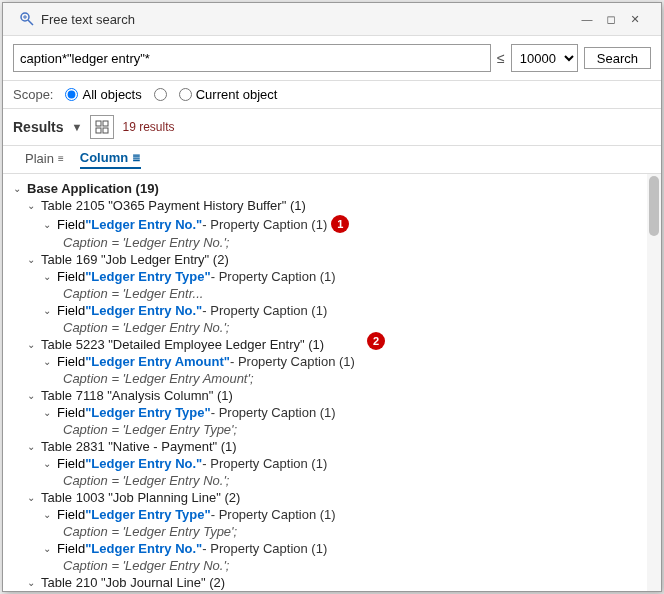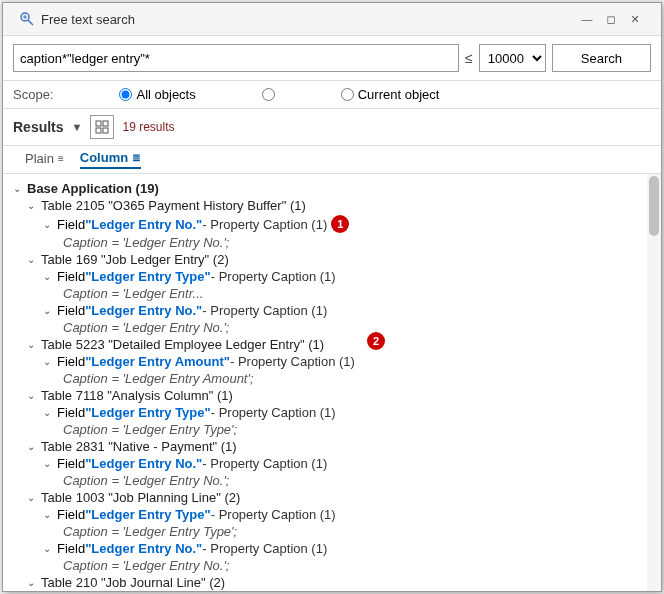--- a/index.html
+++ b/index.html
@@ -77,45 +77,44 @@
       outline: none;
     }
     .limit-select {
       height: 28px;
       border: 1px solid #999;
       padding: 2px 4px;
       font-size: 13px;
       background: #fff;
     }
     .search-btn {
-      height: 28px;
-      padding: 0 28px;
+      height: 22px;
+      padding: 0 12px;
       background: #fff;
       border: 1px solid #999;
       font-size: 13px;
       cursor: pointer;
       white-space: nowrap;
     }
 
     .scope-bar {
       display: flex;
       align-items: center;
       padding: 6px 10px;
-      gap: 24px;
+      gap: 12px;
       border-bottom: 1px solid #ddd;
       background: #fff;
       font-size: 13px;
     }
     .scope-label { color: #555; font-weight: 500; }
     .scope-option {
       display: flex;
       align-items: center;
       gap: 4px;
       cursor: pointer;
-      margin-left: 42px;
     }
 
     .results-header {
       display: flex;
       align-items: center;
       padding: 6px 10px;
       gap: 8px;
       border-bottom: 1px solid #ddd;
       background: #fff;
       text-align: right;

